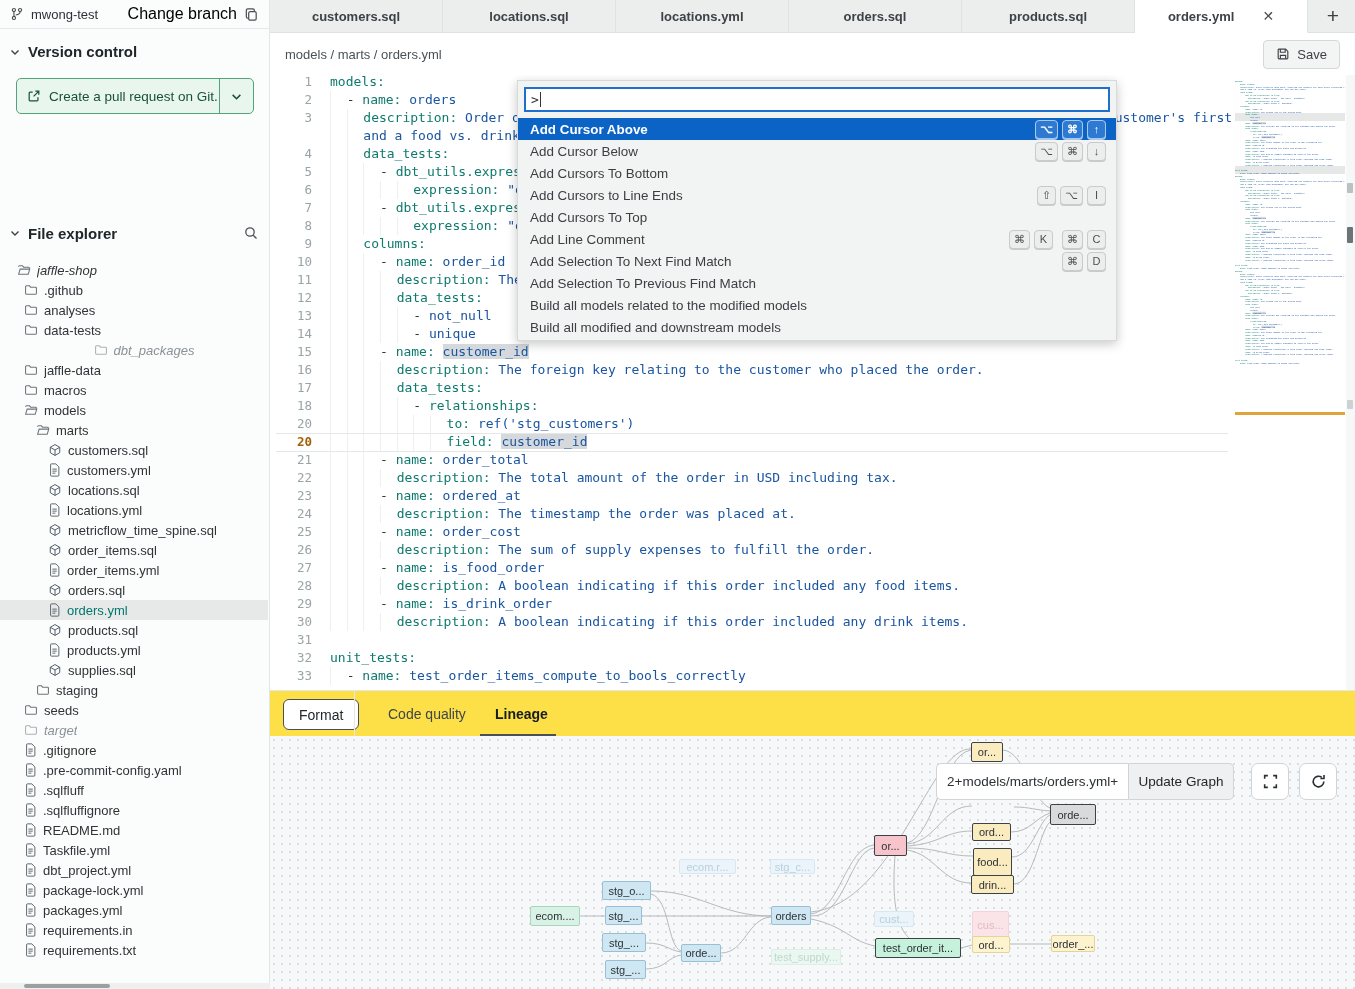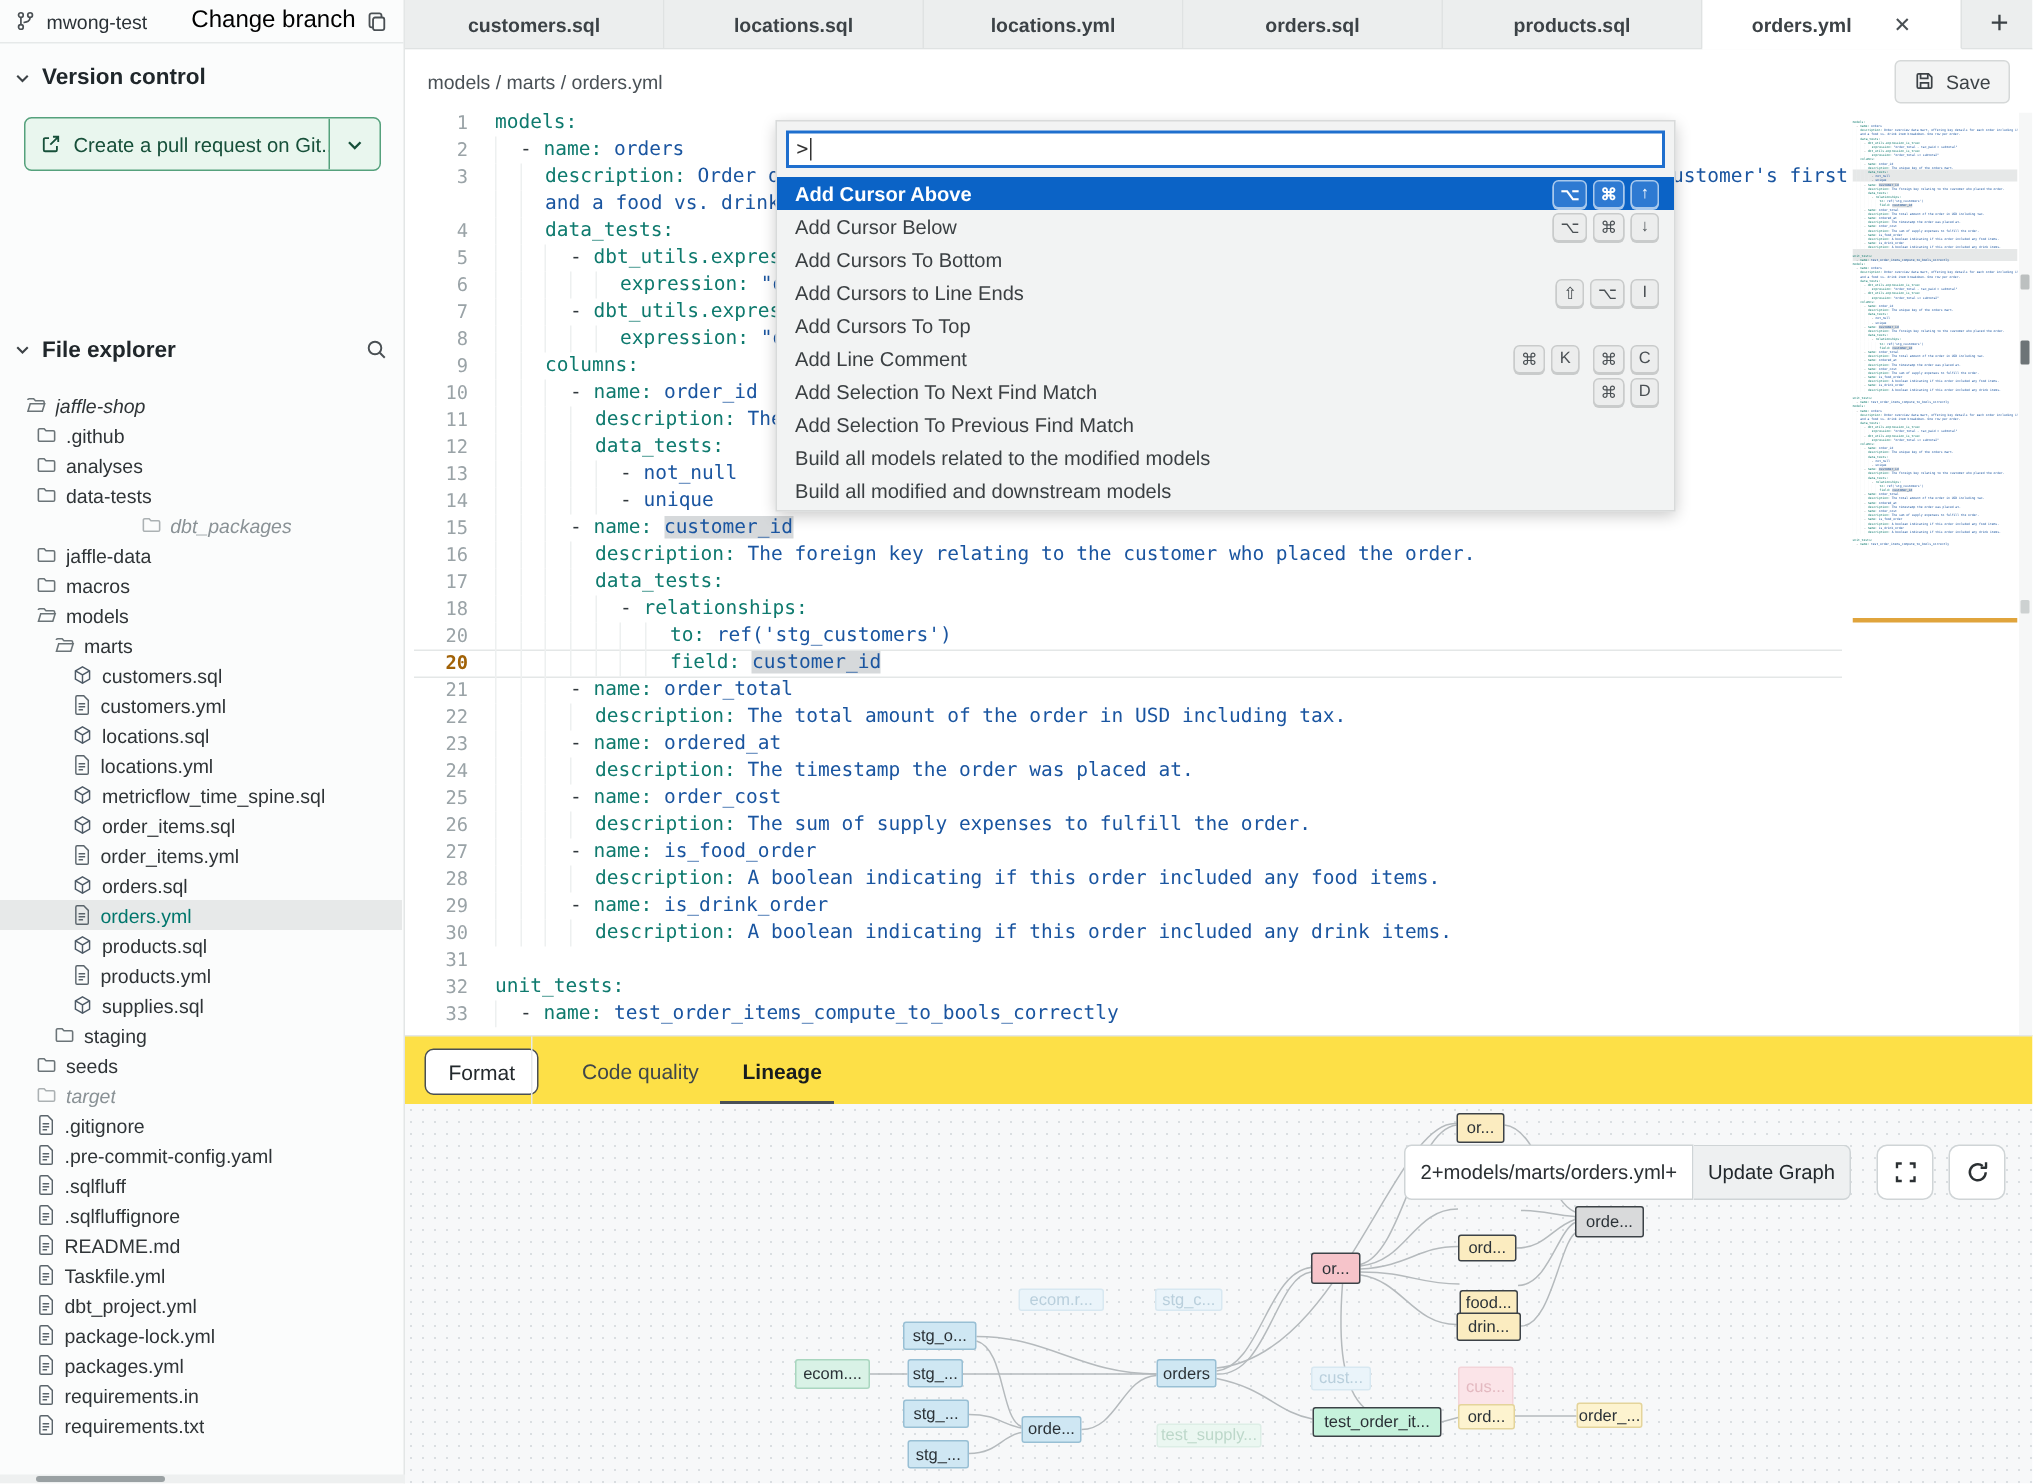--- a/index.html
+++ b/index.html
@@ -688,21 +688,21 @@
       <div class="node n-blue" style="left: 335px; top: 224px; width: 41px; height: 19px;">stg_...</div>
       <div class="node n-blue" style="left: 411px; top: 208px; width: 40px; height: 18px;">orde...</div>
       <div class="node n-blue" style="left: 501px; top: 170px; width: 40px; height: 19px;">orders</div>
       <div class="node n-ghost-blue" style="left: 409px; top: 123px; width: 57px; height: 15px;">ecom.r...</div>
       <div class="node n-ghost-blue" style="left: 500px; top: 123px; width: 45px; height: 15px;">stg_c...</div>
       <div class="node n-ghost-mint" style="left: 501px; top: 213px; width: 70px; height: 16px;">test_supply...</div>
       <div class="node n-pink-sel" style="left: 604px; top: 99px; width: 33px; height: 21px;">or...</div>
       <div class="node n-yellow-sel" style="left: 701px; top: 6px; width: 32px; height: 20px;">or...</div>
       <div class="node n-yellow-sel" style="left: 702px; top: 44px; width: 42px; height: 18px;">larg...</div>
       <div class="node n-yellow-sel" style="left: 702px; top: 87px; width: 39px; height: 18px;">ord...</div>
-      <div class="node n-yellow-sel" style="left: 703px; top: 124px; width: 39px; height: 17px;">food...</div>
+      <div class="node n-yellow-sel" style="left: 703px; top: 112px; width: 39px; height: 28px;">food...</div>
       <div class="node n-yellow-sel" style="left: 701px; top: 139px; width: 43px; height: 19px;">drin...</div>
       <div class="node n-gray-sel" style="left: 780px; top: 68px; width: 46px; height: 21px;">orde...</div>
       <div class="node n-ghost-blue" style="left: 604px; top: 175px; width: 40px; height: 16px;">cust...</div>
       <div class="node n-ghost-pink" style="left: 702px; top: 175px; width: 37px; height: 28px;">cus...</div>
       <div class="node n-mint-sel" style="left: 605px; top: 202px; width: 86px; height: 20px;">test_order_it...</div>
       <div class="node n-yellow" style="left: 702px; top: 200px; width: 38px; height: 17px;">ord...</div>
       <div class="node n-yellow" style="left: 781px; top: 199px; width: 44px; height: 17px;">order_...</div>
     </div>
   <div class="lin-ctrl">
     <div class="lin-input">2+models/marts/orders.yml+</div>

